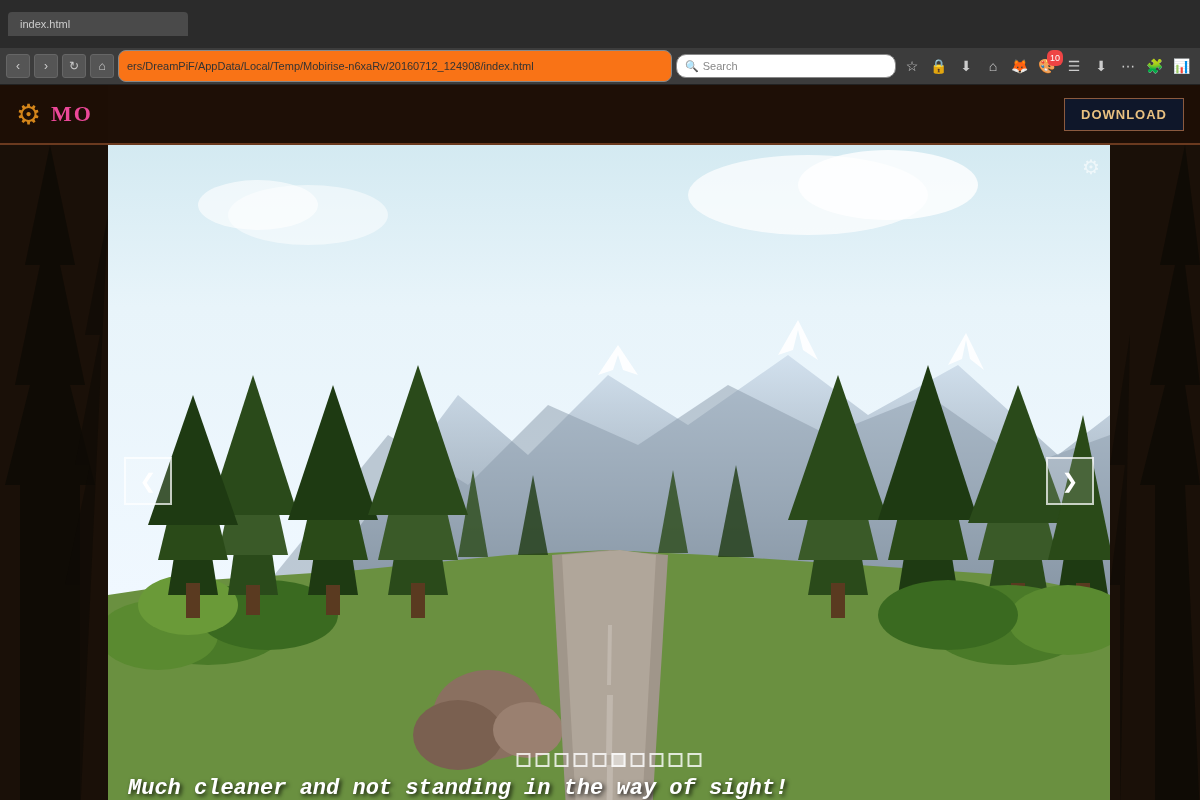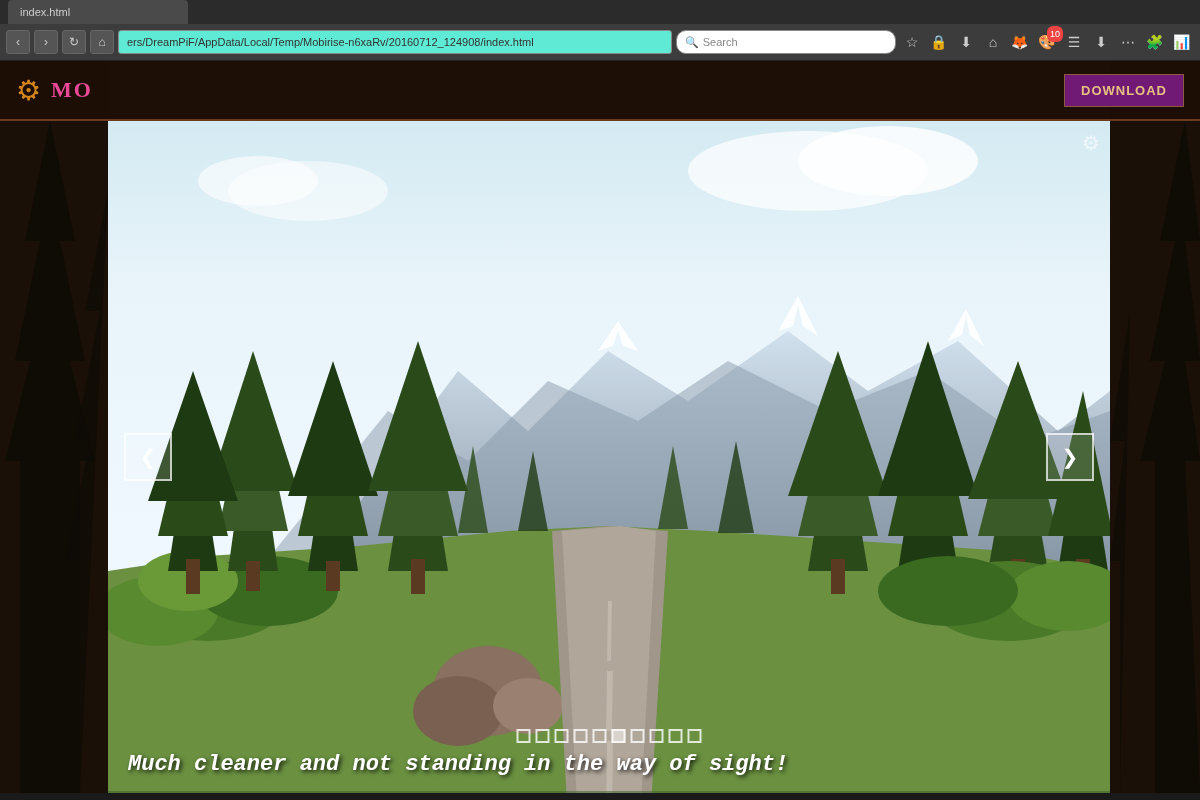--- a/index.html
+++ b/index.html
@@ -9,21 +9,21 @@
     .browser-chrome {
       width: 100%;
       background: #3a3a3a;
       border-bottom: 1px solid #222;
     }
 
     
     .tab-bar {
       display: flex;
       align-items: center;
-      height: 24px;
+      height: 48px;
       background: #2b2b2b;
       padding: 0 8px;
     }
     .browser-tab {
       background: #4a4a4a;
       color: #ccc;
       font-size: 11px;
       padding: 0 12px;
       height: 24px;
       display: flex;
@@ -49,24 +49,24 @@
       font-size: 12px;
       width: 24px;
       height: 24px;
       display: flex;
       align-items: center;
       justify-content: center;
       cursor: pointer;
     }
     .address-bar {
       flex: 1;
-      background: #5eead4;
+      background: #f97316;
       border: 1px solid #888;
-      border-radius: 3px;
-      height: 24px;
+      border-radius: 8px;
+      height: 32px;
       padding: 0 8px;
       font-size: 11px;
       color: #333;
       display: flex;
       align-items: center;
     }
     .search-bar {
       width: 220px;
       background: #fff;
       border: 1px solid #888;
@@ -166,21 +166,21 @@
     }
     .app-title {
       color: #ec4899;
       font-size: 22px;
       font-weight: bold;
       letter-spacing: 2px;
       font-family: Georgia, serif;
     }
     .download-btn {
       margin-left: auto;
-      background: #701a75;
+      background: #0f172a;
       color: #e8c080;
       border: 1px solid #8b5a3f;
       padding: 8px 16px;
       font-size: 13px;
       font-weight: bold;
       cursor: pointer;
       letter-spacing: 1px;
     }
 
     

